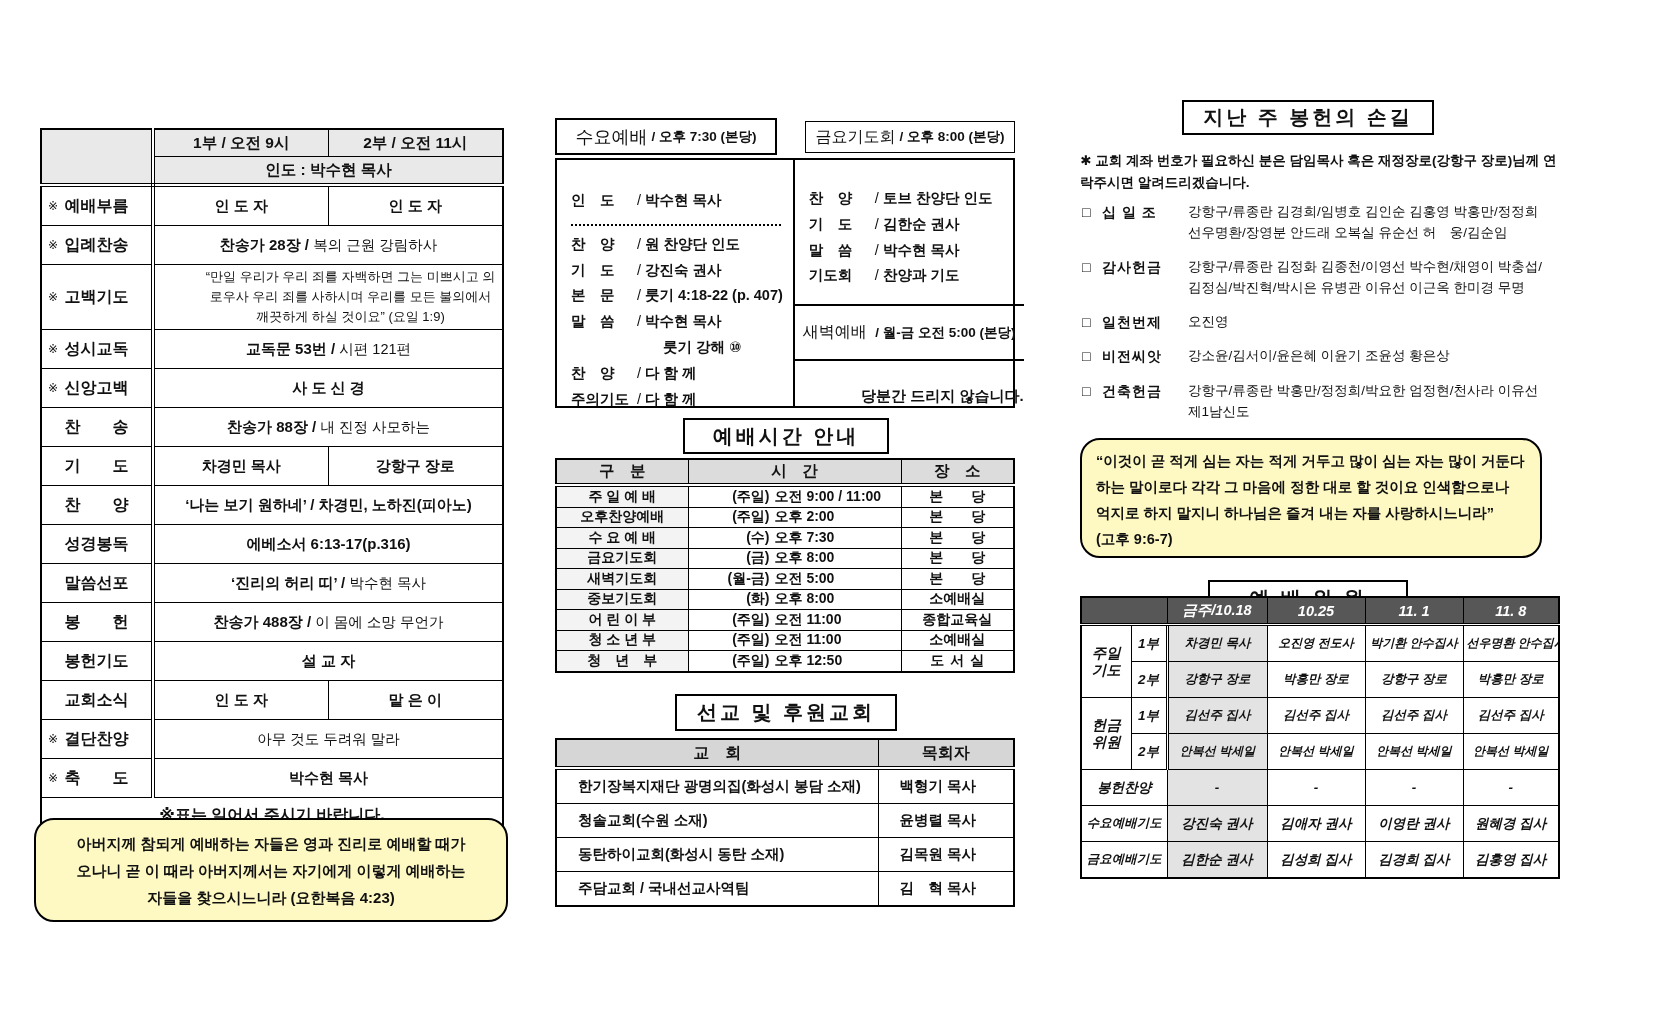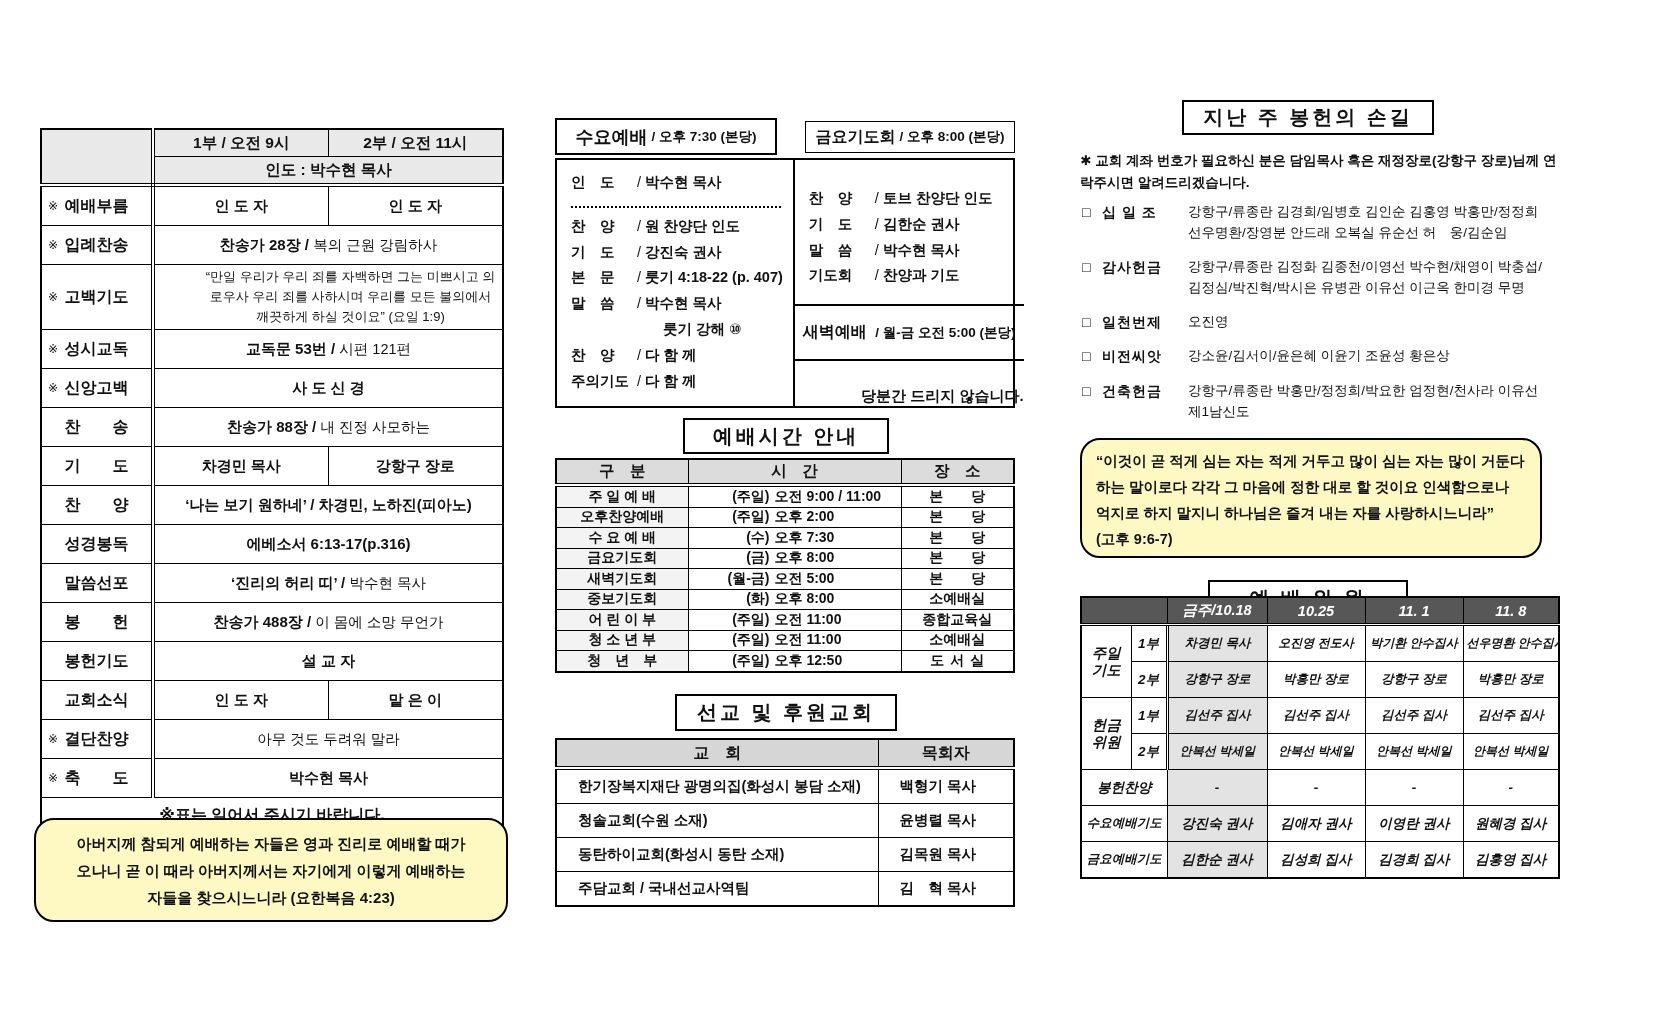--- a/index.html
+++ b/index.html
@@ -27,24 +27,24 @@
 
   
   .verse-box{border:2.5px solid #000;border-radius:20px;background:#fef9c3;
              font-weight:bold;line-height:1.8;}
   .left-verse{position:absolute;left:34px;top:818px;width:470px;height:100px;
               font-size:15px;text-align:center;display:flex;flex-direction:column;justify-content:center;}
 
   
   .mid-sec{position:absolute;left:555px;top:118px;width:460px;height:900px;}
   .box-title{position:absolute;border:2px solid #000;display:flex;align-items:center;justify-content:center;background:#fff;}
-  .bt-big{font-weight:bold;font-size:18px;}
+  .bt-big{font-weight:normal;font-size:18px;}
   .bt-small{font-weight:bold;font-size:13.5px;margin-left:4px;}
   .svc-box{position:absolute;left:0;top:40px;width:456px;height:246px;border:2.5px solid #000;display:flex;}
-  .svc-left{width:238px;border-right:2px solid #000;padding:10px 10px 0 14px;box-sizing:border-box;}
+  .svc-left{width:238px;border-right:2px solid #000;padding:28px 10px 0 14px;box-sizing:border-box;}
   .svc-right{flex:1;display:flex;flex-direction:column;}
   .svc-line{font-size:14.5px;font-weight:bold;line-height:1.78;white-space:nowrap;}
   .svc-line .role{display:inline-block;min-width:62px;}
   .svc-line .sl{font-weight:normal;padding:0 4px;}
   .svc-indent{padding-left:92px;}
   .dotline{border-bottom:2.5px dotted #000;height:8px;margin:2px 2px 6px 0;}
   .fri-lines{padding:26px 10px 0 14px;flex:1;}
   .dawn-strip{border-top:2px solid #000;border-bottom:2px solid #000;padding:16px 8px;white-space:nowrap;}
   .dawn-strip .bt-big{font-size:16px;}
   .dawn-note{font-size:15px;font-weight:bold;text-align:right;padding-top:26px;}

